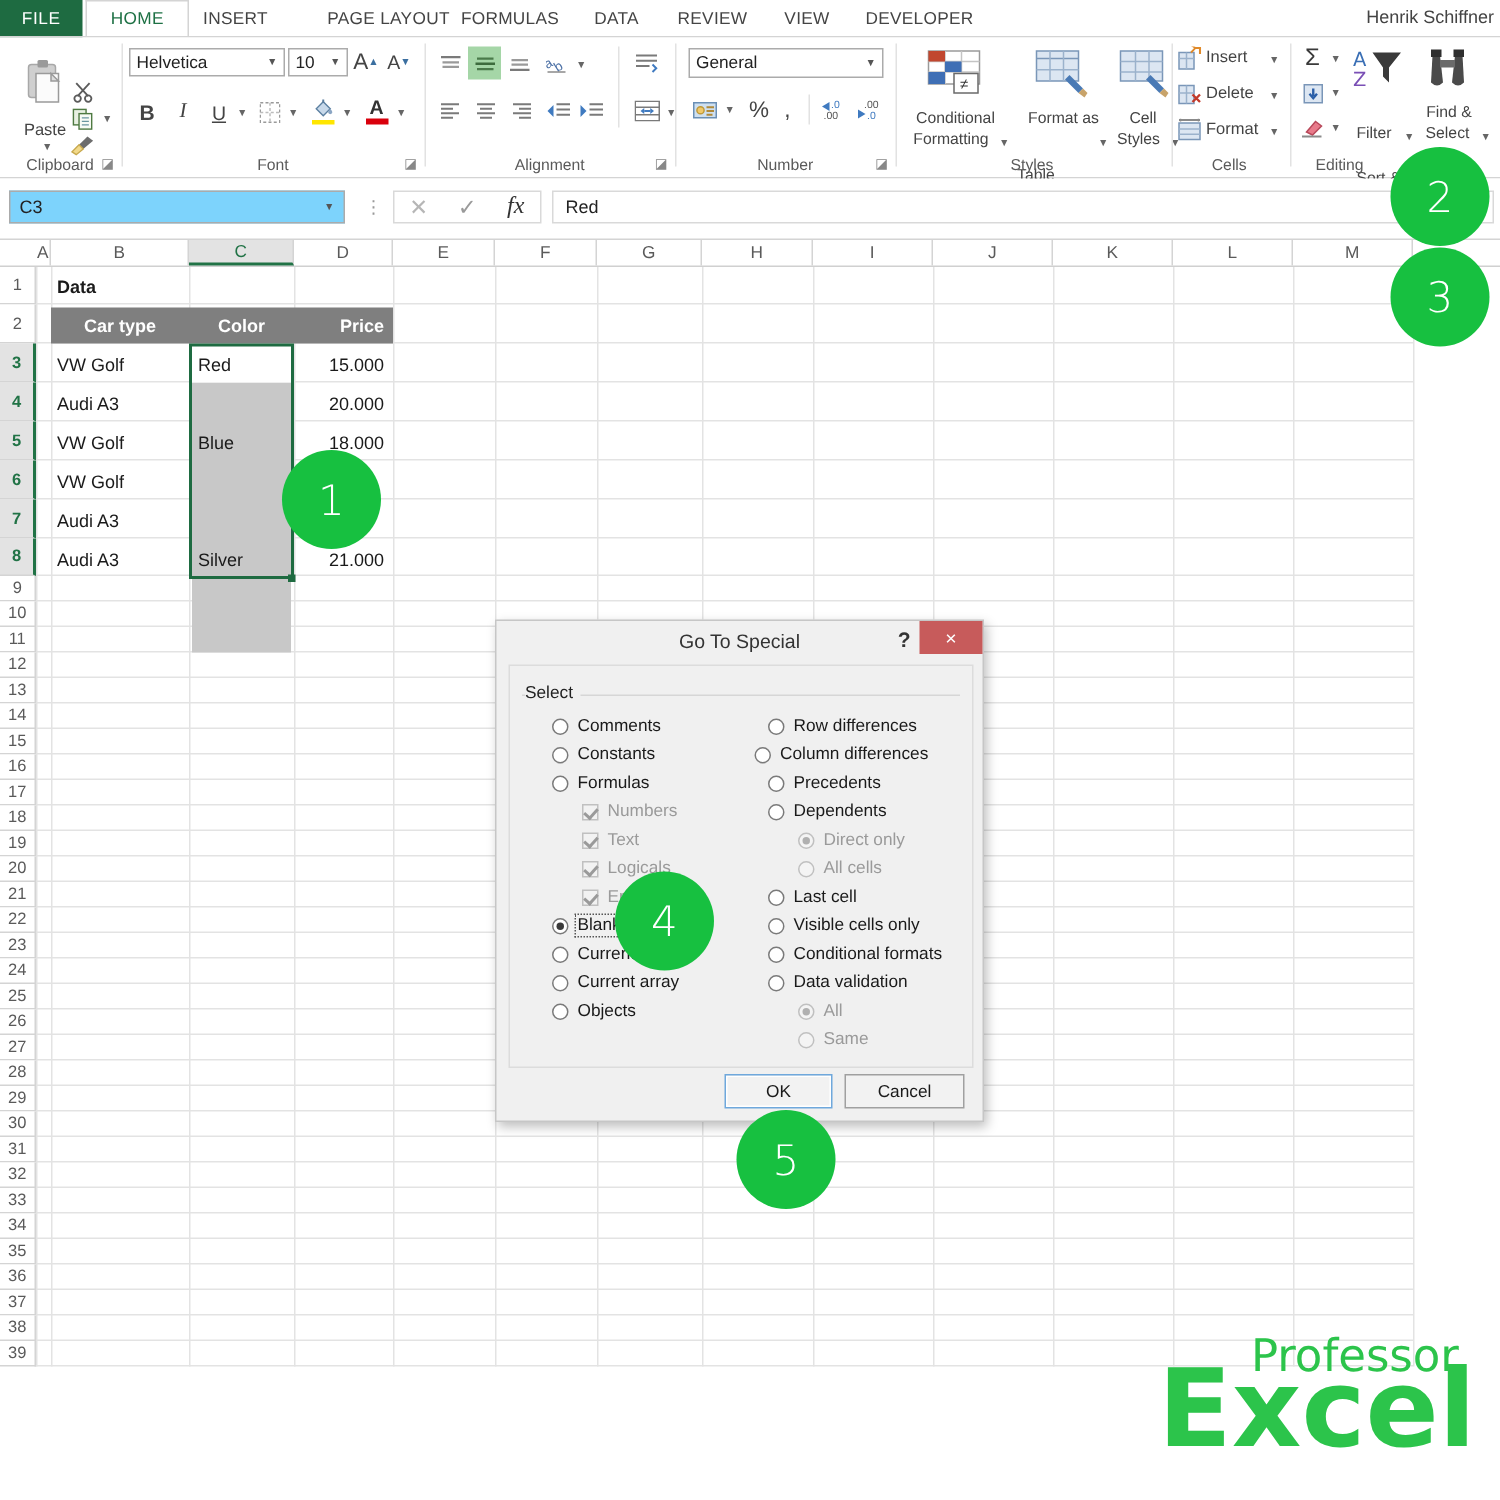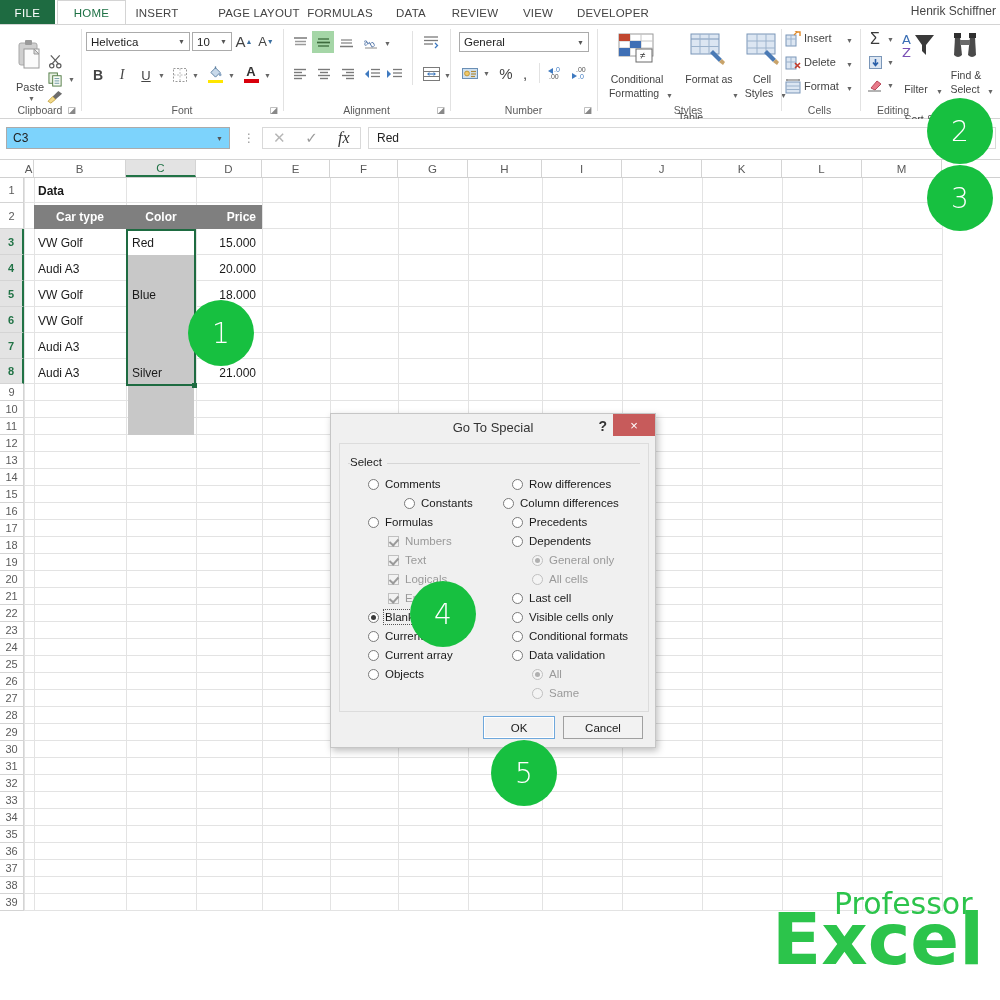--- a/index.html
+++ b/index.html
@@ -681,21 +681,21 @@
     <div class="dlg-close">×</div>
 
     <div class="dlg-body">
       <div class="grp-legend">Select</div>
       <div class="grp-line"></div>
 
       <div class="opt" style="left:28px;top:34px;">
         <span class="radio"></span>
         <span>Comments</span>
       </div>
-      <div class="opt" style="left:28px;top:53px;margin-left:36px;">
+      <div class="opt" style="left:28px;top:53px;">
         <span class="radio"></span>
         <span>Constants</span>
       </div>
       <div class="opt" style="left:28px;top:72px;">
         <span class="radio"></span>
         <span>Formulas</span>
       </div>
 
       <div class="opt dim" style="left:48px;top:91px;">
         <span class="chk on"></span>
@@ -742,21 +742,21 @@
       <div class="opt" style="left:172px;top:72px;">
         <span class="radio"></span>
         <span>Precedents</span>
       </div>
       <div class="opt" style="left:172px;top:91px;">
         <span class="radio"></span>
         <span>Dependents</span>
       </div>
       <div class="opt dim" style="left:192px;top:110px;">
         <span class="radio dim on"></span>
-        <span>General only</span>
+        <span>Direct only</span>
       </div>
       <div class="opt dim" style="left:192px;top:129px;">
         <span class="radio dim"></span>
         <span>All cells</span>
       </div>
 
       <div class="opt" style="left:172px;top:148px;">
         <span class="radio"></span>
         <span>Last cell</span>
       </div>

